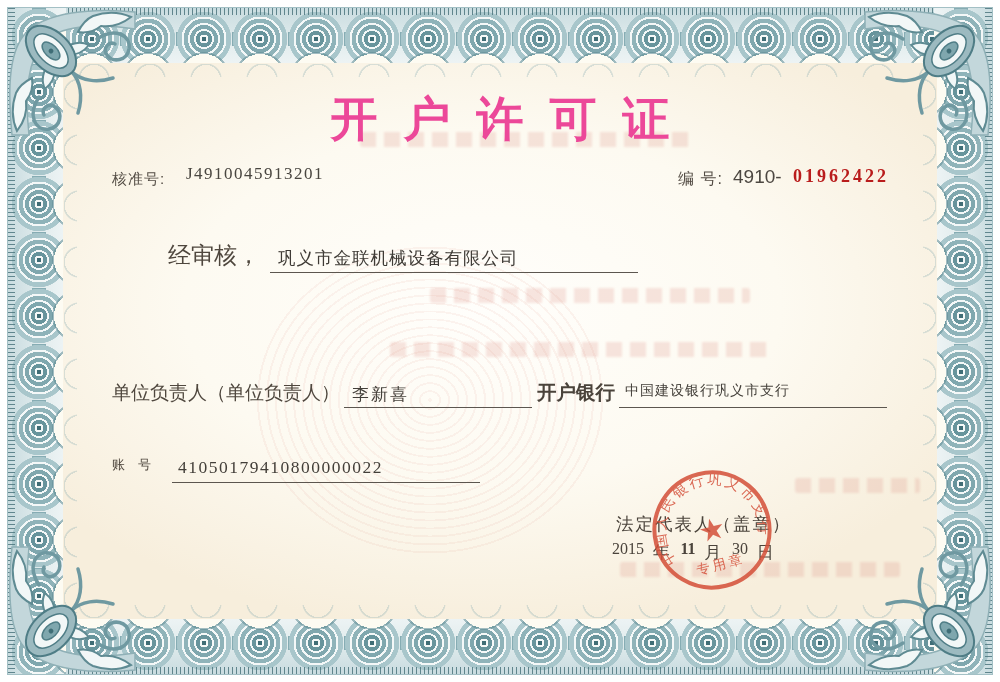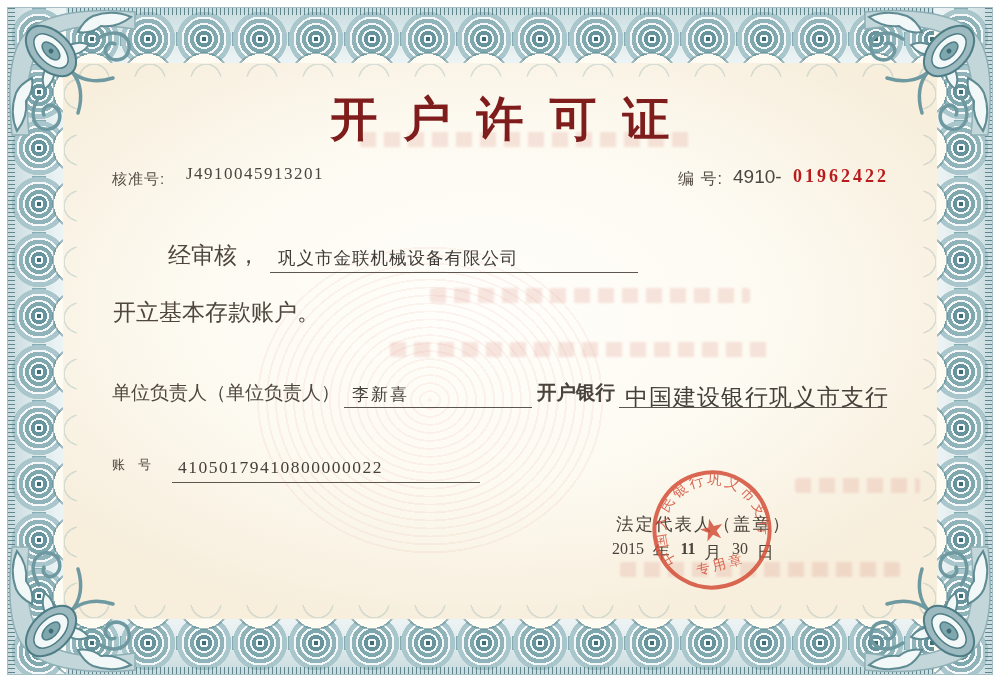--- a/index.html
+++ b/index.html
@@ -84,21 +84,21 @@
   .wm-rings { position:absolute; left:255px; top:245px; width:350px; height:310px; border-radius:50%;
     background: repeating-radial-gradient(ellipse at center, rgba(224,150,138,0.10) 0 2px, rgba(224,150,138,0) 2px 9px);
     filter: blur(0.4px); }
   .wm-bar { position:absolute; height:15px; border-radius:3px; filter: blur(1.3px);
     background: repeating-linear-gradient(90deg, rgba(222,142,130,0.22) 0 16px, rgba(222,142,130,0) 16px 24px); }
 
   
   .serif { font-family:"Liberation Serif", serif; }
   .title { position:absolute; top:88px; left:0; width:100%; padding-left:26px; box-sizing:border-box;
     text-align:center; font-family:"Liberation Serif", serif; font-weight:700;
-    font-size:47px; letter-spacing:26px; color:#7f1d1d; }
+    font-size:47px; letter-spacing:26px; color:#ec4899; }
   .lbl { color:#534c44; }
   .pos { position:absolute; white-space:nowrap; }
   .uline { position:absolute; border-top:1.5px solid #5c564f; height:0; }
   .red { color:#b91c1c; }
   .num-raise { position:relative; top:-4px; }
 </style>
 </head>
 <body>
 
 <div class="page">
@@ -213,27 +213,26 @@
   <div class="pos lbl" style="top:170px; left:112px; font-size:15px; letter-spacing:1px;">核准号:</div>
   <div class="pos serif" style="top:164px; left:186px; font-size:17px; letter-spacing:1.5px; color:#494640;">J4910045913201</div>
 
   <div class="pos lbl" style="top:169px; left:678px; font-size:16px; letter-spacing:1px;">编 号:</div>
   <div class="pos" style="top:166px; left:733px; font-size:19px; color:#4c4741;">4910-</div>
   <div class="pos serif red" style="top:166px; left:793px; font-size:18px; letter-spacing:3px; font-weight:600;">01962422</div>
 
   <div class="pos serif" style="top:246px; left:278px; font-size:17.5px; letter-spacing:1px; color:#3f3b36;">巩义市金联机械设备有限公司</div>
   <div class="pos" style="top:240px; left:168px; font-size:23px; color:#4f473e;">经审核，</div>
   <div class="uline" style="top:272px; left:270px; width:368px;"></div>
-  <div class="pos" style="top:297px; left:113px; font-size:23px; color:#4f473e;">开立基本存款账户。</div>
 
   <div class="pos" style="top:380px; left:112px; font-size:19px; color:#4f473e;">单位负责人（单位负责人）</div>
   <div class="pos serif" style="top:383px; left:352px; font-size:17px; letter-spacing:2px; color:#433f39;">李新喜</div>
   <div class="uline" style="top:407px; left:344px; width:188px;"></div>
   <div class="pos" style="top:379px; left:537px; font-size:19.5px; font-weight:700; color:#4a433b;">开户银行</div>
-  <div class="pos serif" style="top:382px; left:625px; font-size:23px; letter-spacing:1px; color:#433f39;">中国建设银行巩义市支行</div>
+  <div class="pos serif" style="top:382px; left:625px; font-size:14px; letter-spacing:1px; color:#433f39;">中国建设银行巩义市支行</div>
   <div class="uline" style="top:407px; left:619px; width:268px;"></div>
 
   <div class="pos" style="top:456px; left:112px; font-size:13px; color:#4f473e;">账　号</div>
   <div class="pos serif" style="top:457px; left:178px; font-size:17.5px; letter-spacing:1.5px; color:#433f39;">41050179410800000022</div>
   <div class="uline" style="top:482px; left:172px; width:308px;"></div>
 
   <div class="pos" style="top:512px; left:616px; font-size:17.5px; letter-spacing:2px; color:#4a433b;">法定代表人（盖章）</div>
   <div class="pos" style="top:541px; left:612px; font-size:17px; color:#4a433b;">
     <span class="serif num-raise" style="font-size:16px;">2015</span>
     <span style="margin:0 6px 0 4px;">年</span>

